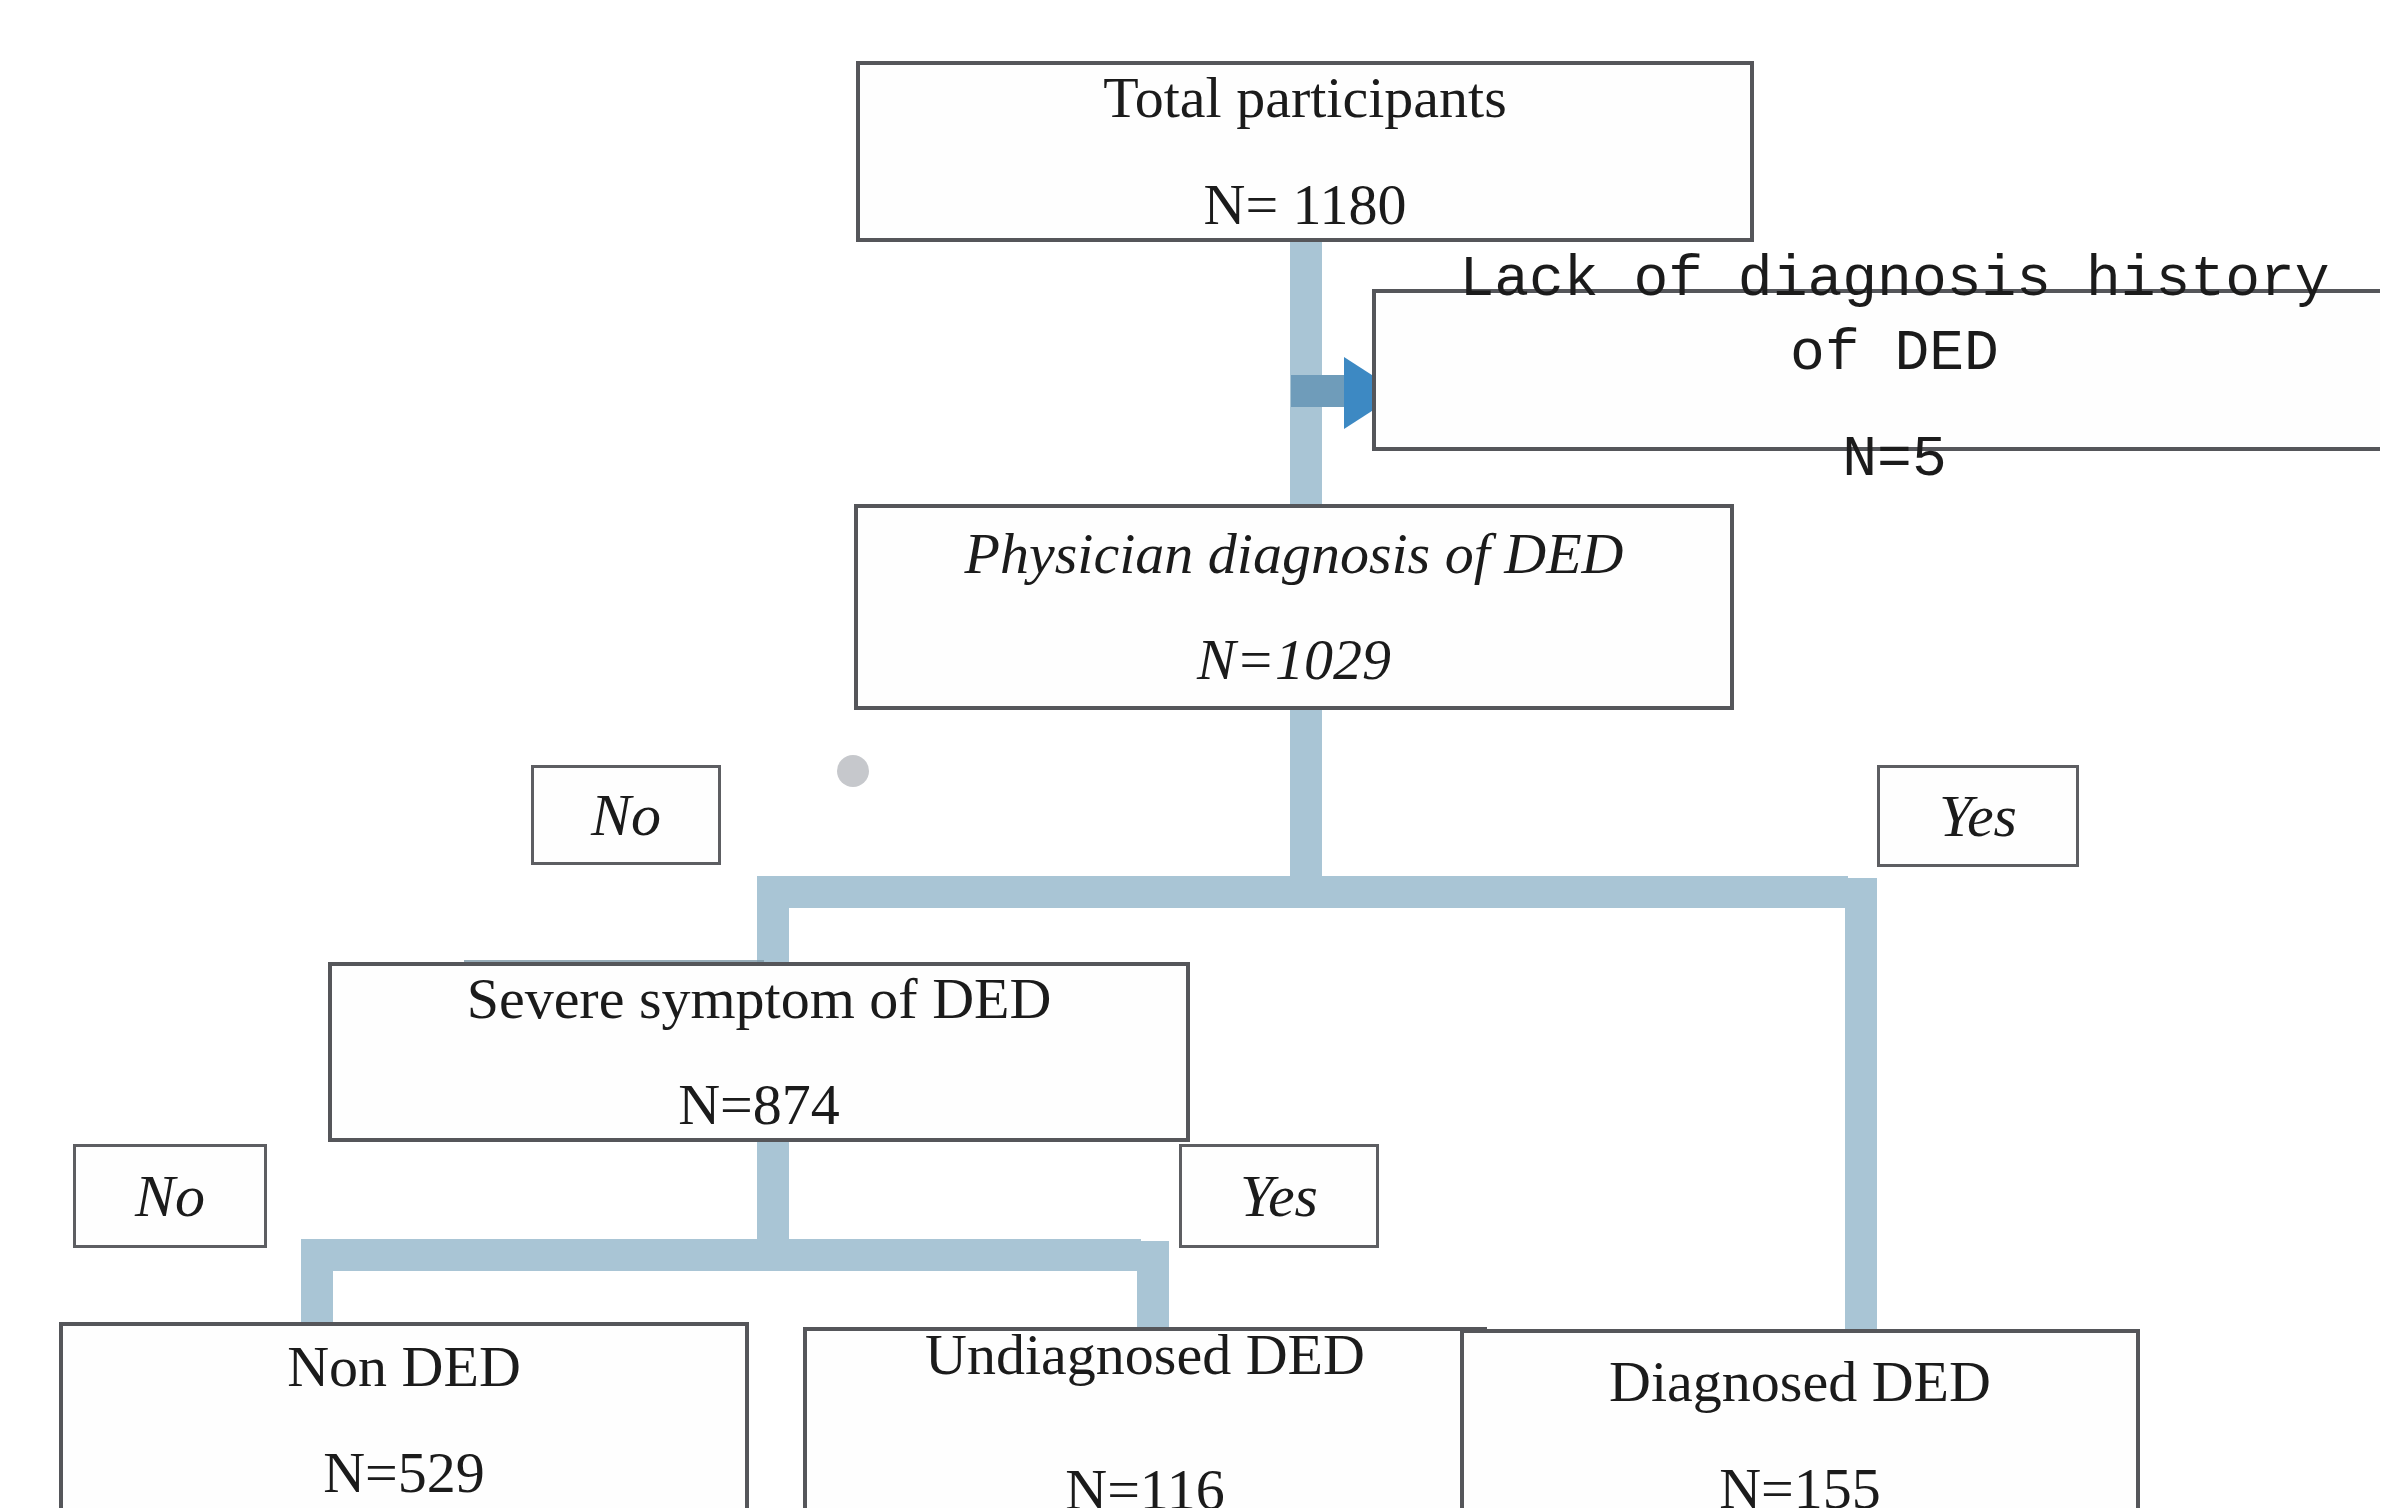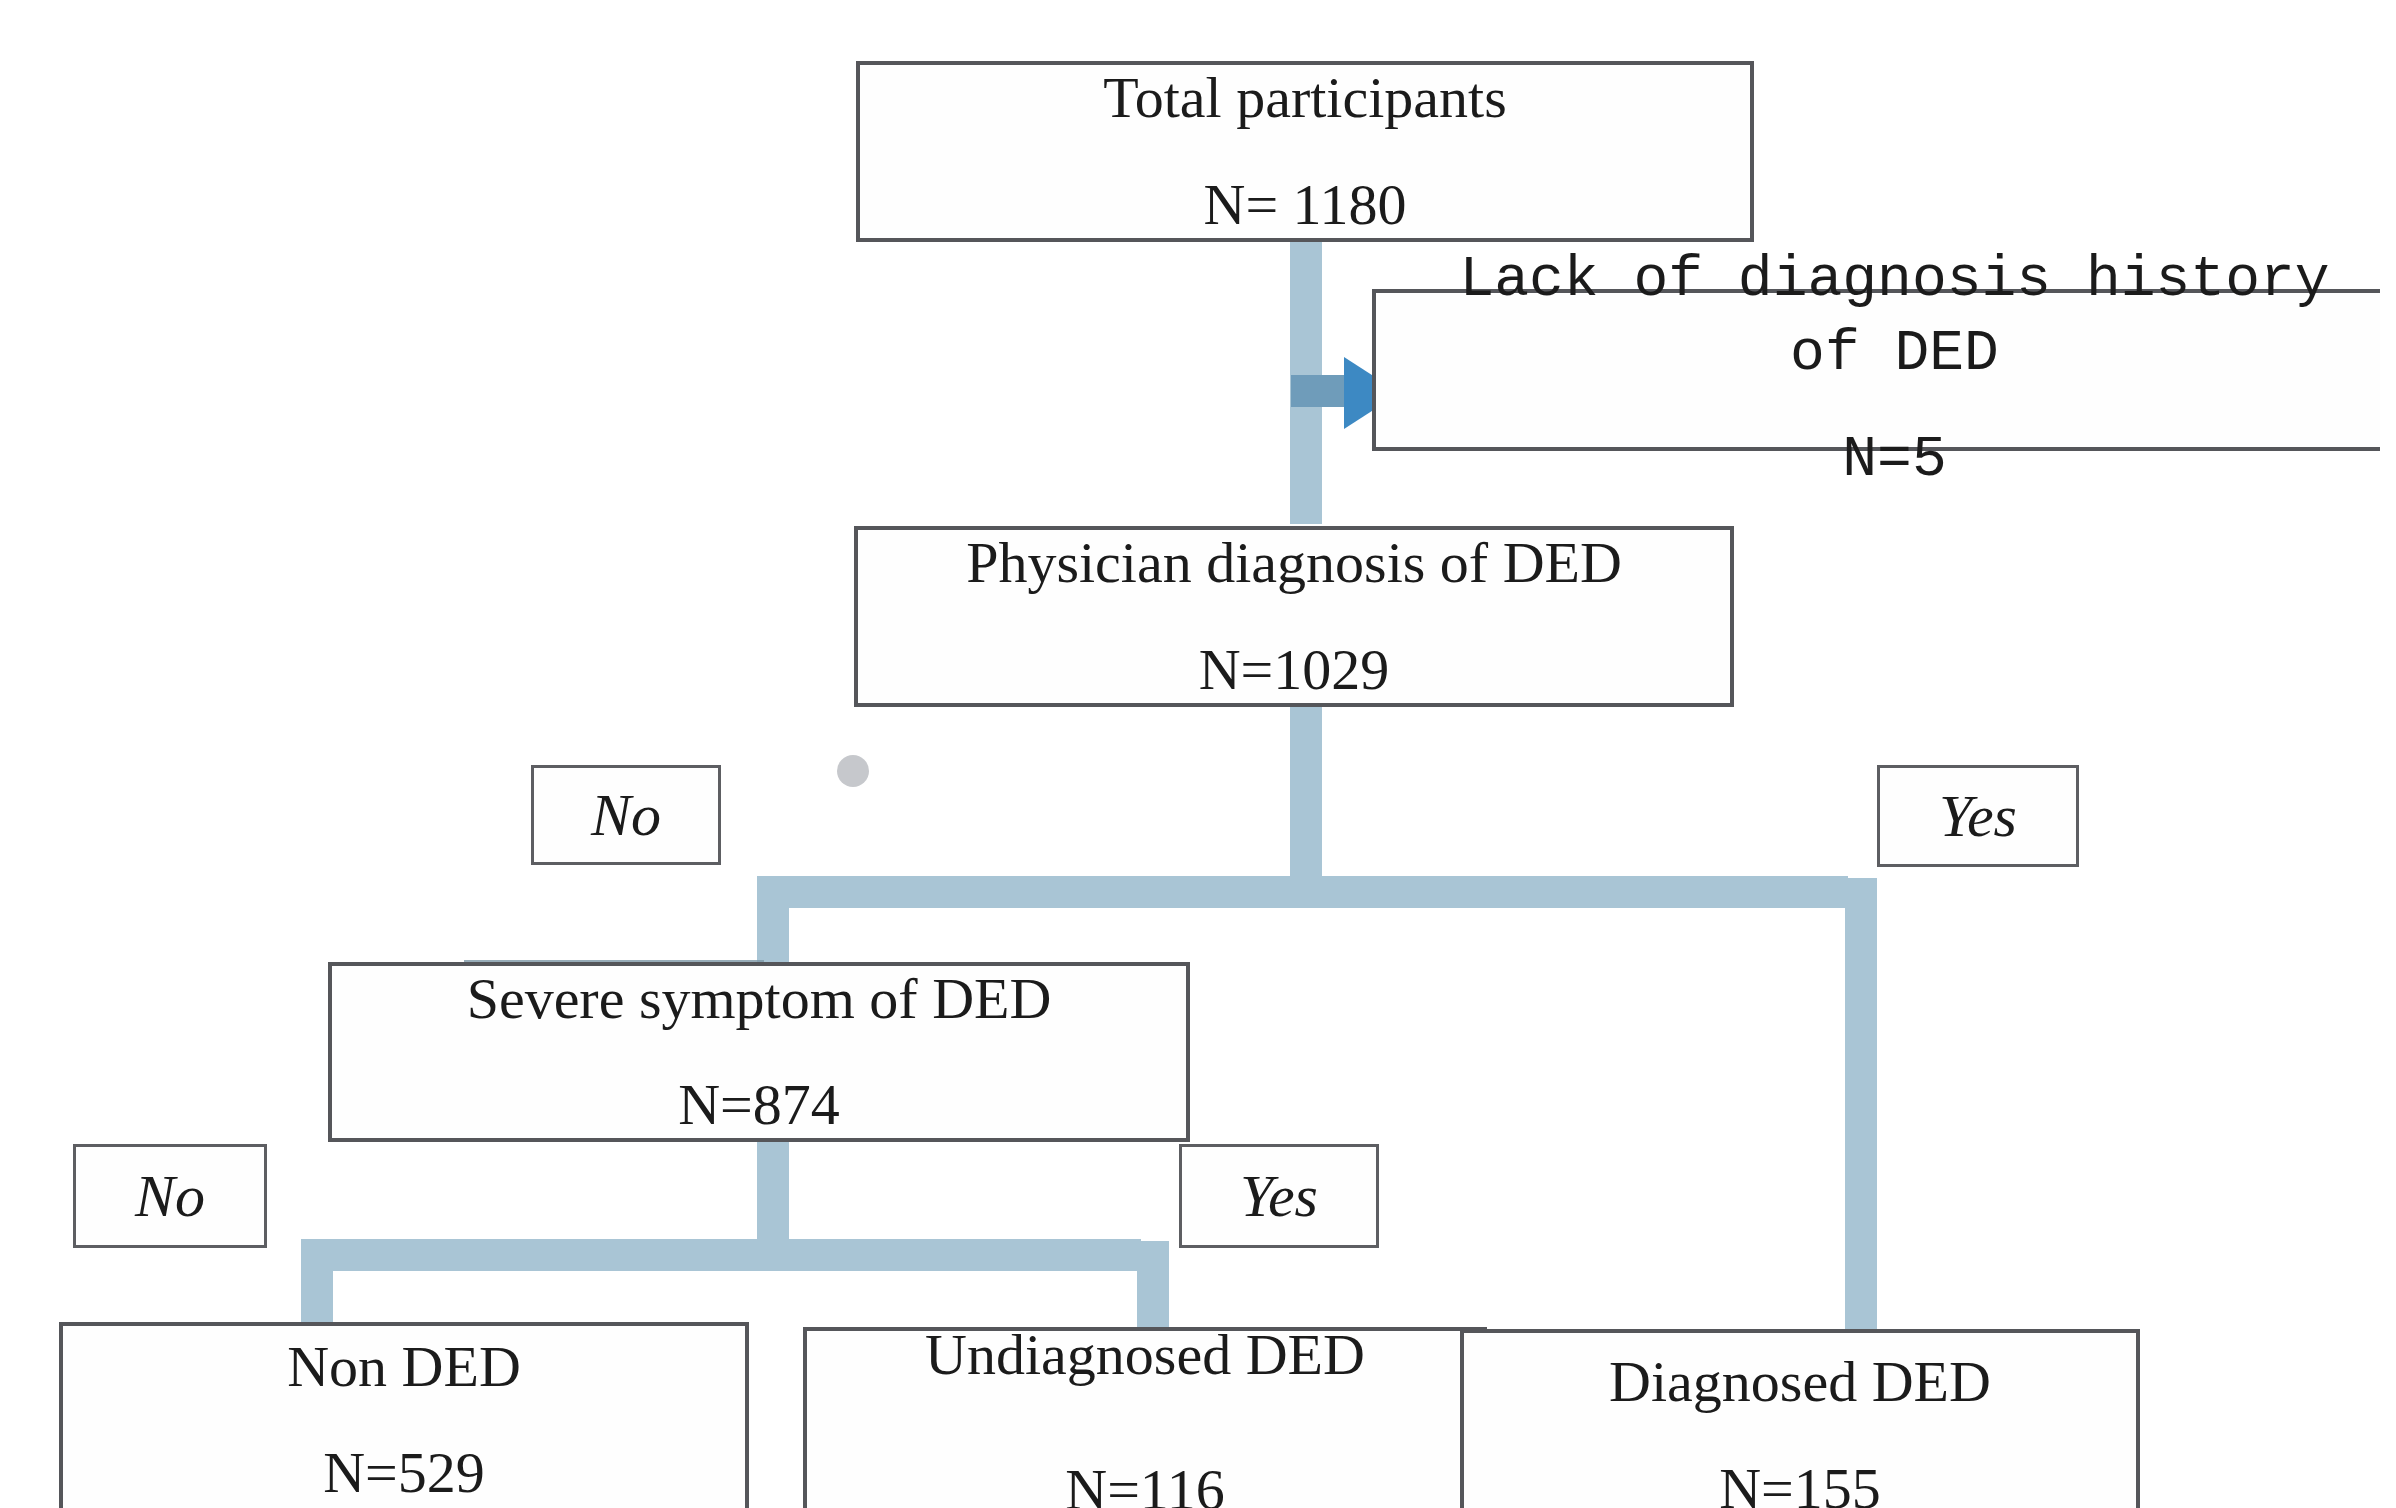--- a/index.html
+++ b/index.html
@@ -66,21 +66,21 @@
   }
   .speck {
     position: absolute;
     background: #a7abb0;
     border-radius: 50%;
     opacity: 0.65;
   }
   
   .pos-total       { left: 824px;  top: 29px;   width: 898px;  height: 181px; }
   .pos-lack        { left: 1340px; top: 257px;  width: 1045px; height: 162px; font-family: Liberation Mono, monospace; }
-  .pos-physician   { left: 822px;  top: 494px;  width: 880px;  height: 181px; }
+  .pos-physician   { left: 822px;  top: 472px;  width: 880px;  height: 206px; font-style: italic; }
   .pos-no1         { left: 499px;  top: 733px;  width: 190px;  height: 100px; }
   .pos-yes1        { left: 1845px; top: 733px;  width: 202px;  height: 102px; }
   .pos-severe      { left: 296px;  top: 930px;  width: 862px;  height: 180px; }
   .pos-no2         { left: 41px;   top: 1112px; width: 194px;  height: 104px; }
   .pos-yes2        { left: 1147px; top: 1112px; width: 200px;  height: 104px; }
   .pos-nonded      { left: 27px;   top: 1290px; width: 690px;  height: 196px; }
   .pos-undiagnosed { left: 771px;  top: 1295px; width: 684px;  height: 191px; gap: 28px; }
   .pos-diagnosed   { left: 1428px; top: 1297px; width: 680px;  height: 213px; }
 </style>
 </head>

